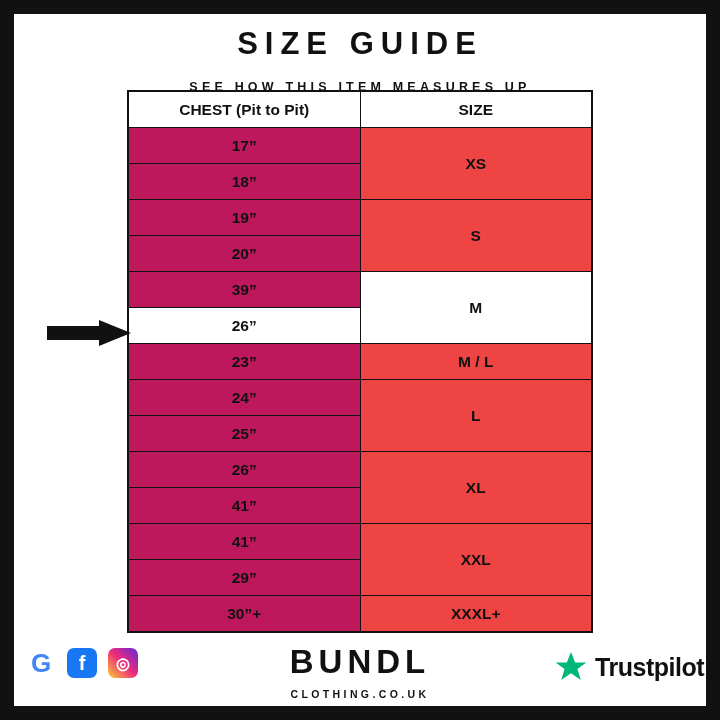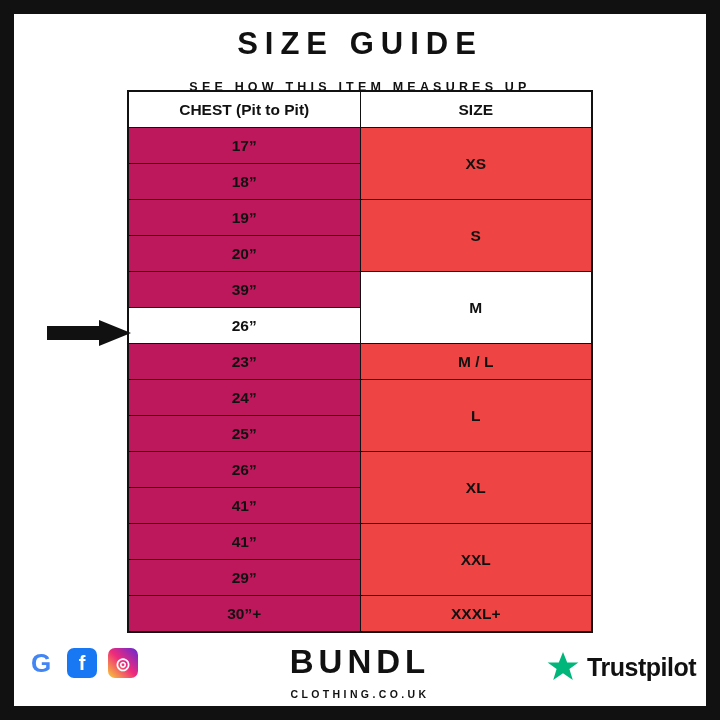--- a/index.html
+++ b/index.html
@@ -125,21 +125,21 @@
   }
   .brand-sub {
     font-size: 10.5px;
     font-weight: bold;
     letter-spacing: 3.4px;
     color: #111111;
     margin-top: 8px;
   }
   .trustpilot {
     position: absolute;
-    right: 10px;
+    right: 2px;
     top: 6px;
     display: flex;
     align-items: center;
     gap: 7px;
   }
   .tp-text {
     font-size: 25px;
     font-weight: bold;
     color: #111111;
     letter-spacing: -0.5px;

